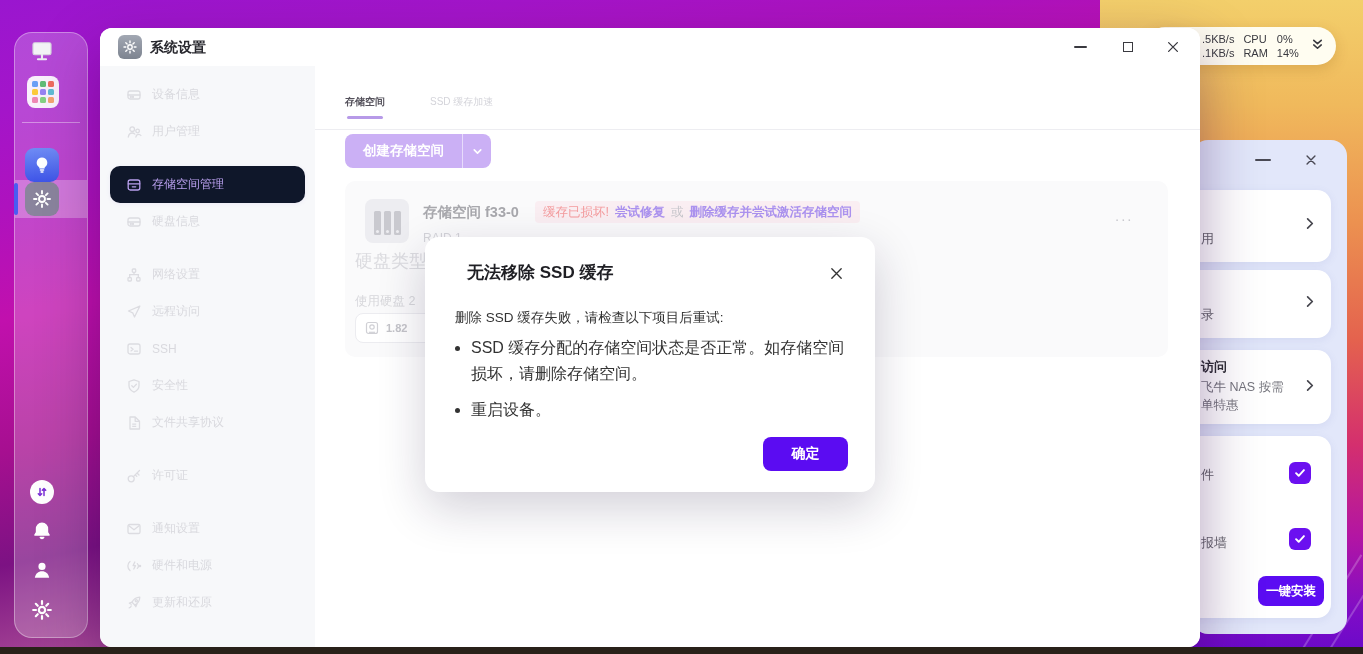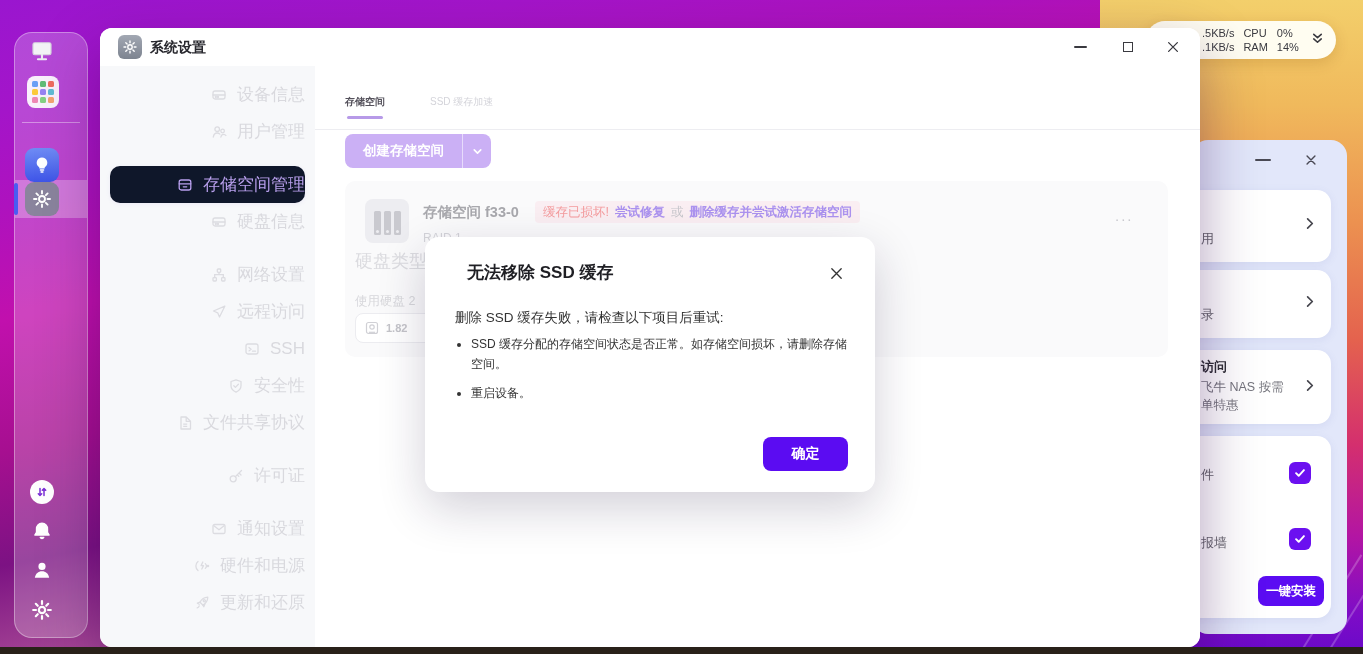--- a/index.html
+++ b/index.html
@@ -20,21 +20,21 @@
   #dock-divider{left:22px;top:122px;width:58px;height:1px;background:rgba(255,255,255,.4);z-index:3;}
   #tile-grid{left:27px;top:76px;width:32px;height:32px;border-radius:8px;background:rgba(255,255,255,.92);
     display:grid;grid-template-columns:repeat(3,6px);grid-template-rows:repeat(3,6px);gap:2px;place-content:center;}
   #tile-grid i{border-radius:1.5px;}
   #tile-bulb{left:25px;top:148px;width:34px;height:34px;border-radius:9px;background:linear-gradient(180deg,#6f8cf5,#3f55e8);}
   #dock-active-band{left:15px;top:180px;width:72px;height:38px;background:rgba(255,255,255,.28);z-index:2;}
   #dock-active-bar{left:14px;top:183px;width:4px;height:32px;border-radius:2px;background:#4a5cf2;z-index:3;}
   #tile-gear{left:25px;top:182px;width:34px;height:34px;border-radius:9px;background:rgba(128,133,148,.88);}
   #dock-transfer{left:30px;top:480px;width:24px;height:24px;border-radius:50%;background:#fff;}
   
-  #stats-pill{left:1146px;top:21px;width:190px;height:38px;border-radius:19px;background:#fffdf1;
+  #stats-pill{left:1146px;top:27px;width:190px;height:38px;border-radius:19px;background:#fffdf1;
     box-shadow:0 4px 14px rgba(120,60,0,.18);z-index:3;display:flex;align-items:center;
     padding-left:56px;color:#3a3a40;font-size:11px;line-height:14px;}
   #stats-pill .col{margin-right:9px;text-align:left;}
   #stats-chevrons{margin-left:2px;}
   
   #side-panel{left:1192px;top:140px;width:155px;height:494px;border-radius:16px;
     background:#e2e7fa;z-index:3;}
   .sp-card{position:absolute;right:16px;width:300px;background:#fff;border-radius:14px;
     box-shadow:0 2px 8px rgba(90,100,180,.10);}
   .sp-frag{position:absolute;left:170px;color:#66666c;font-size:13px;}
@@ -51,21 +51,21 @@
   #win-badge{position:absolute;left:18px;top:7px;width:24px;height:24px;border-radius:6px;
     background:linear-gradient(180deg,#a2a8b3,#7d8490);display:flex;align-items:center;justify-content:center;}
   #win-title{position:absolute;left:50px;top:11px;font-size:14px;font-weight:600;color:#28282e;}
   .winctl{position:absolute;display:flex;align-items:center;justify-content:center;width:20px;height:20px;}
   #ctl-min{left:970px;top:9px;} #ctl-max{left:1018px;top:9px;} #ctl-close{left:1063px;top:9px;}
   #ctl-min i{display:block;width:13px;height:2px;background:#3a3a40;border-radius:1px;}
   #ctl-max i{display:block;width:10px;height:10px;border:1.4px solid #3a3a40;}
   
   #sb{position:absolute;left:0;top:38px;width:215px;height:581px;background:#f7f8fa;padding-top:10px;}
   .sbitem{position:relative;height:37px;margin:0 10px;display:flex;align-items:center;padding-left:16px;
-    color:#d9d9de;font-size:17px;border-radius:10px;justify-content:flex-end;}
+    color:#d9d9de;font-size:12px;border-radius:10px;}
   .sbitem .sbicon{width:16px;height:16px;margin-right:10px;color:#dcdce1;flex:0 0 16px;}
   .sbitem.gap{margin-top:16px;}
   .sbitem.active{background:#0f172a;color:#b9a0ee;box-shadow:0 1px 4px rgba(150,120,220,.10);}
   .sbitem.active .sbicon{color:#b9a0ee;}
   
   #content{position:absolute;left:215px;top:38px;width:885px;height:581px;background:#fff;}
   #tabrow{position:absolute;left:0;top:10px;width:100%;height:43px;}
   #tabrow-border{position:absolute;left:0;top:53px;width:100%;height:1px;background:#ededf1;}
   .tab{position:absolute;top:8px;height:35px;font-size:10px;display:flex;align-items:center;}
   #tab-storage{left:30px;color:#55525c;font-weight:600;}
@@ -96,21 +96,21 @@
   #chip{position:absolute;left:10px;top:132px;width:112px;height:30px;border:1px solid #ececf0;border-radius:8px;
     background:#fff;display:flex;align-items:center;padding-left:8px;color:#c4c4c9;}
   #chip .sz{font-size:11px;font-weight:600;margin-left:6px;}
   
   #modal{position:absolute;left:325px;top:209px;width:450px;height:255px;background:#fff;border-radius:14px;
     box-shadow:0 16px 48px rgba(30,20,60,.20);z-index:30;}
   #modal-title{position:absolute;left:30px;top:24px;font-size:17px;font-weight:700;color:#1f1f24;margin-left:12px;}
   #modal-close{position:absolute;left:402px;top:27px;width:18px;height:18px;display:flex;align-items:center;justify-content:center;}
   #modal-intro{position:absolute;left:30px;top:72px;font-size:13.5px;color:#333;}
   #modal-list{position:absolute;left:30px;top:98px;width:394px;margin:0;padding-left:16px;color:#333;}
-  #modal-list li{font-size:12px;line-height:1.65;margin-bottom:9px;}
+  #modal-list li{font-size:16px;line-height:1.65;margin-bottom:9px;}
   #modal-ok{position:absolute;left:338px;top:200px;width:85px;height:34px;border-radius:8px;background:#5b0cf2;
     color:#fff;font-size:14px;font-weight:600;display:flex;align-items:center;justify-content:center;}
 </style>
 </head>
 <body>
 
 <div id="screen">
 
   <div class="abs" id="right-bg"></div>
   <div class="abs stripe" style="left:1326px;top:545px;"></div>

